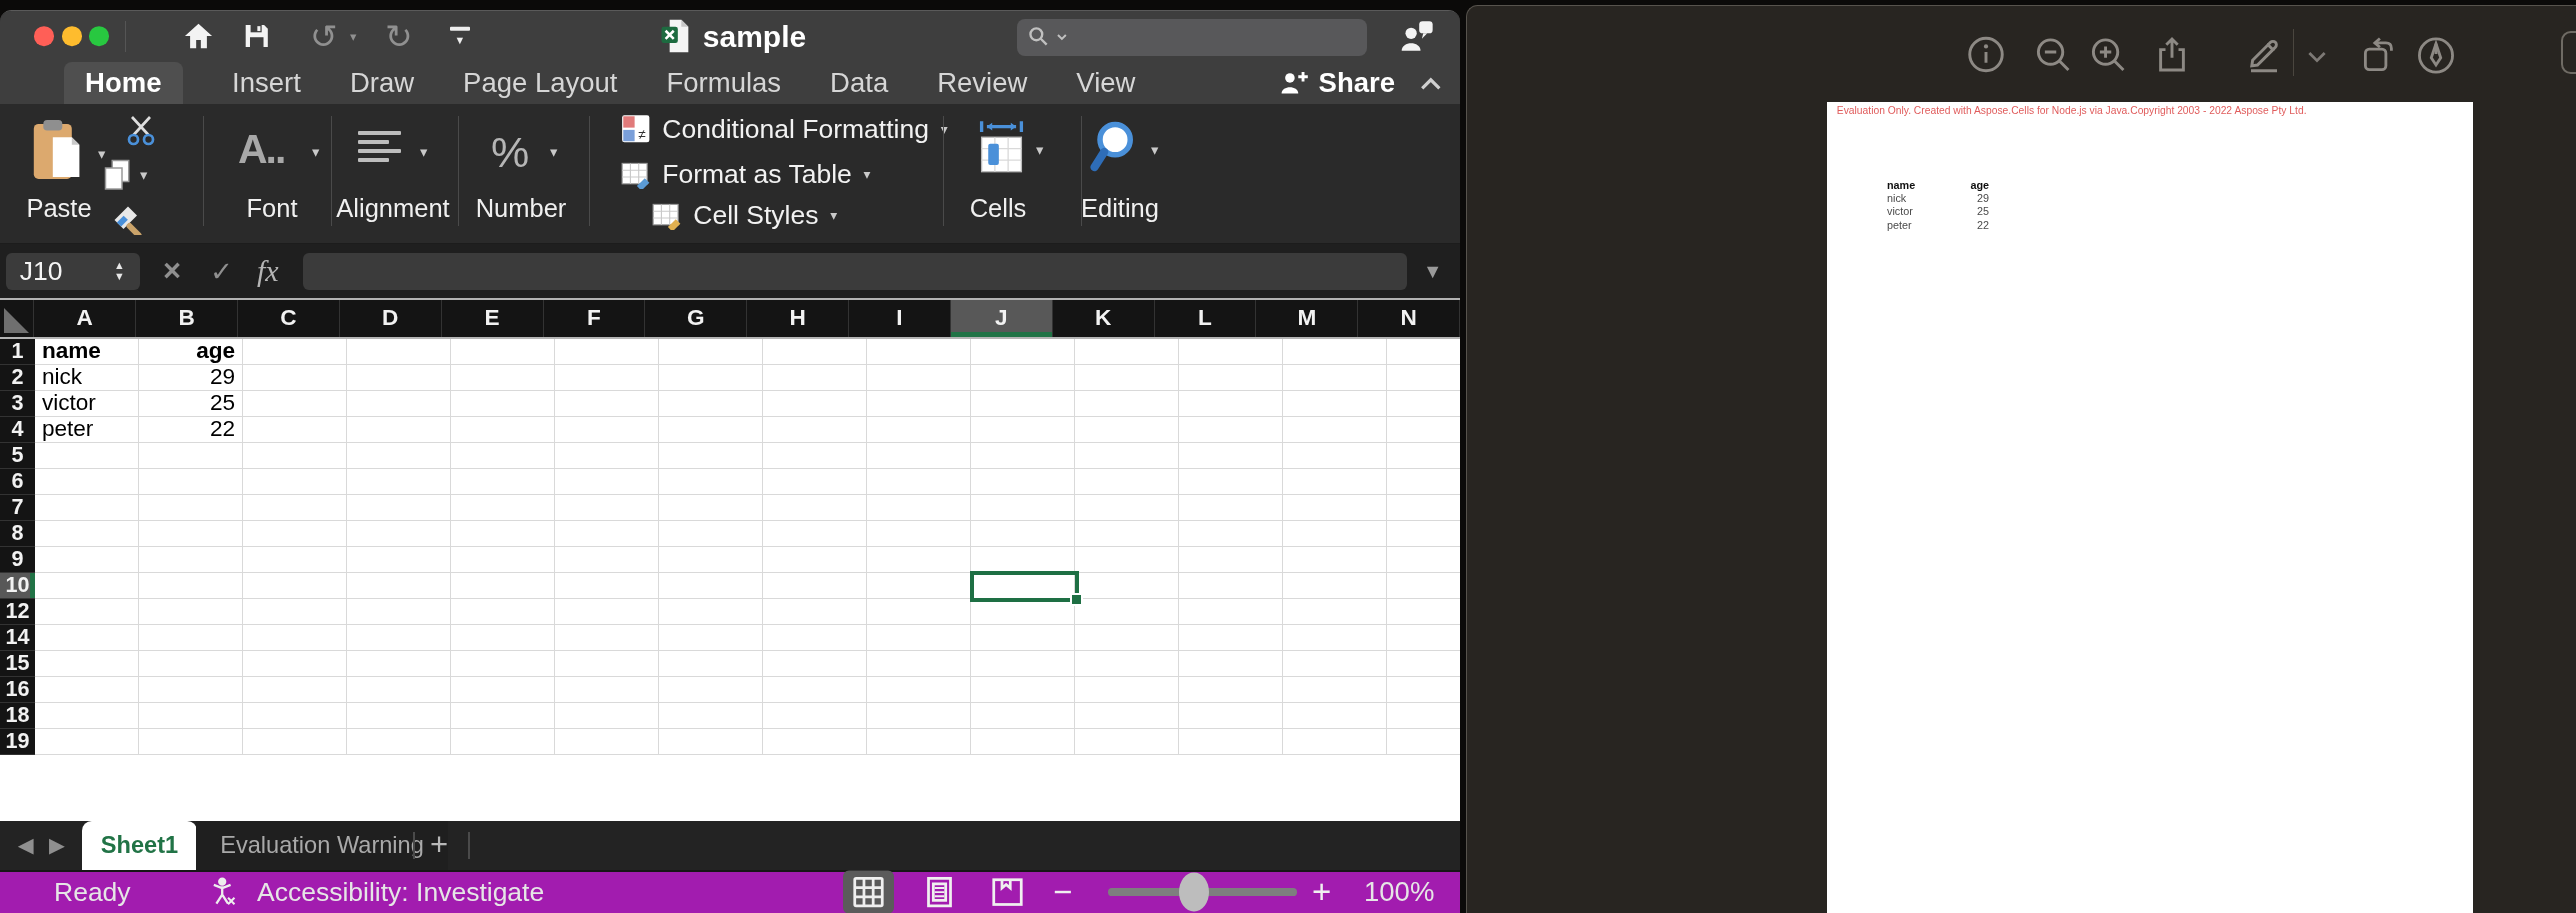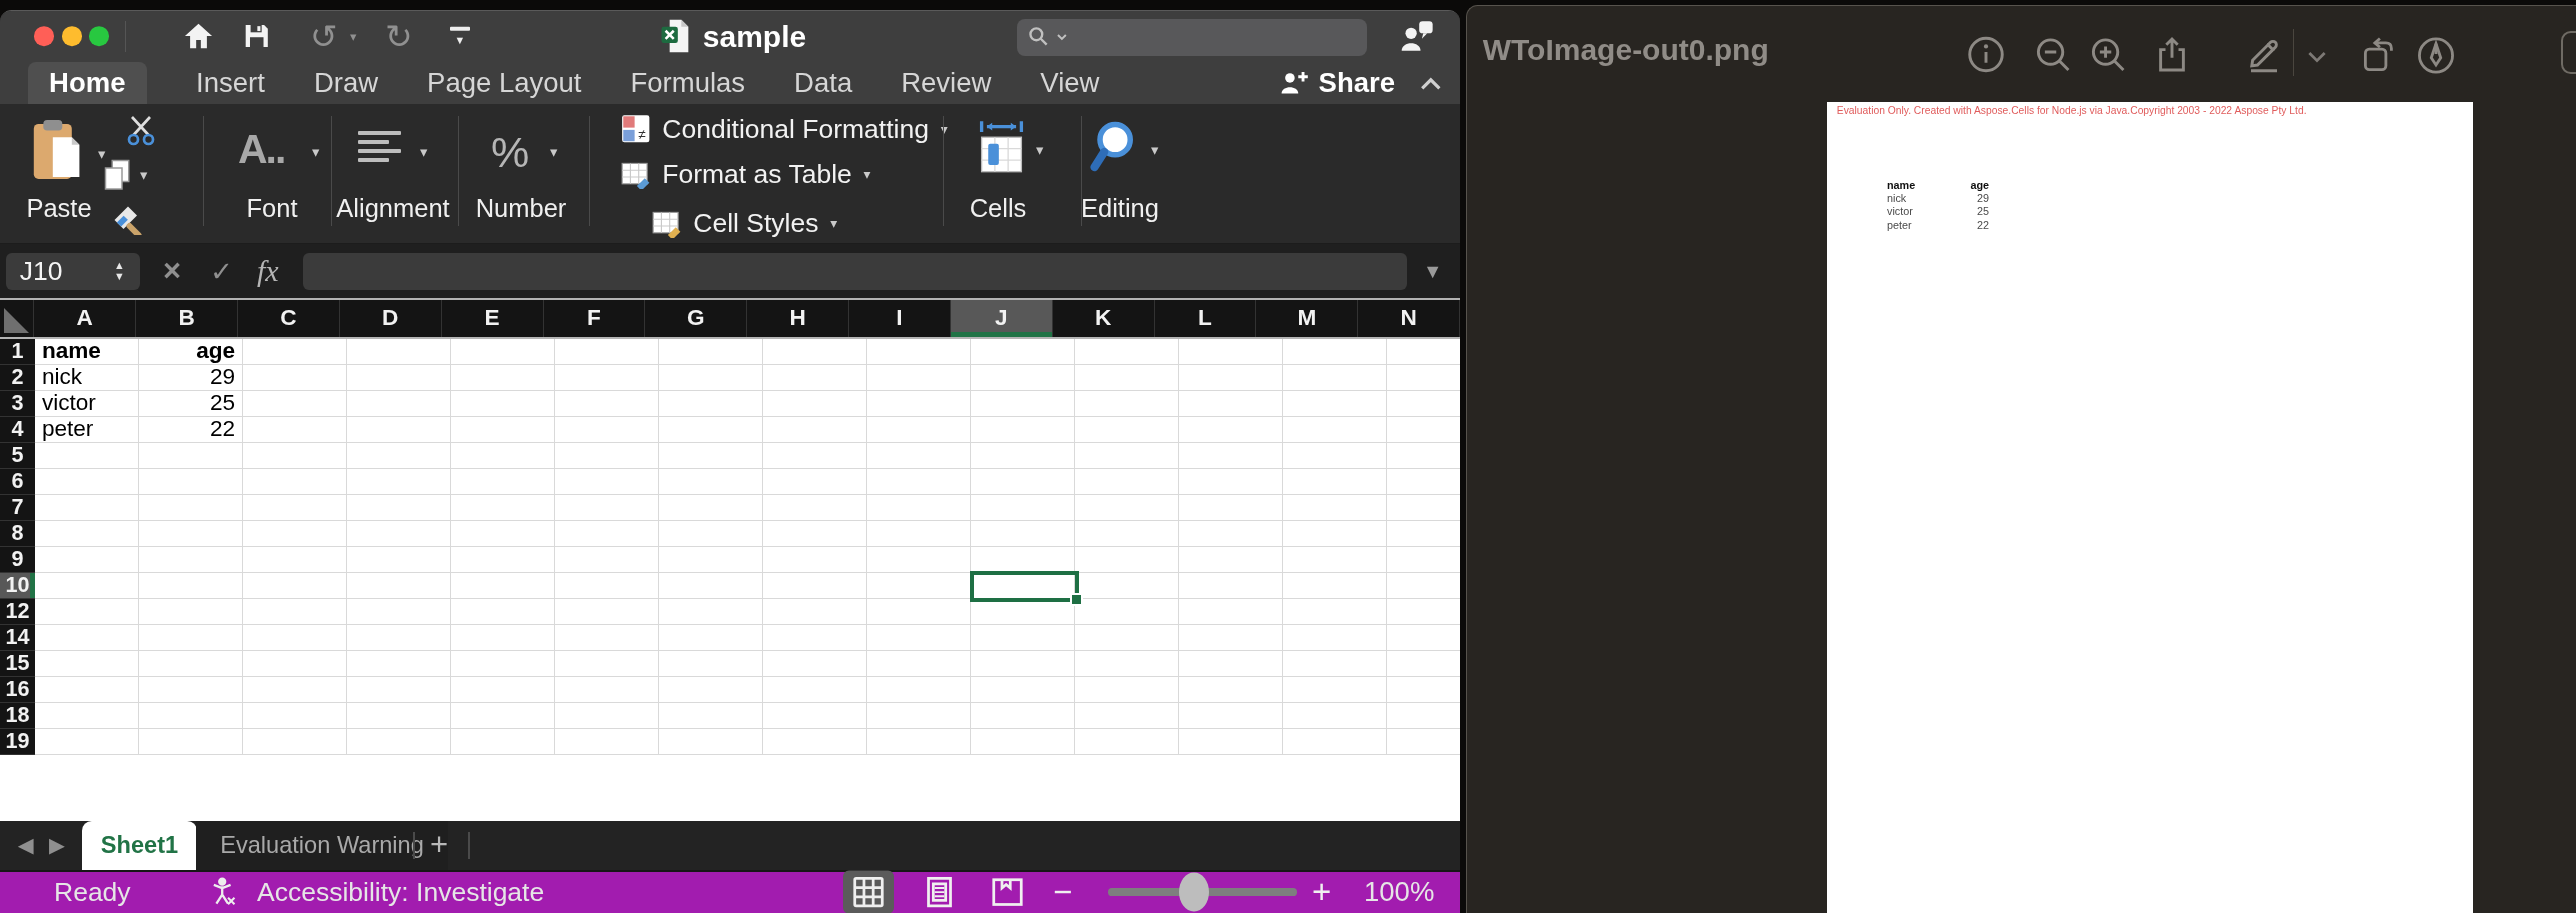--- a/index.html
+++ b/index.html
@@ -189,21 +189,21 @@
       <svg width="35" height="33" viewBox="0 0 26 24">
           <rect x="15" y="1" width="10" height="9" rx="2.5" fill="#f3f3f3"></rect>
           <path d="M18 10 L17 14 L21 10 Z" fill="#f3f3f3"></path>
           <circle cx="9" cy="10" r="4.2" fill="#f3f3f3"></circle>
           <path d="M2 23 C2 15.5 16 15.5 16 23 Z" fill="#f3f3f3"></path>
         </svg>
     </span>
   </div>
 
   <div class="tabsrow">
-    <span id="ribbon-tabs" style="display:flex;align-items:center;height:100%;">
+    <span id="ribbon-tabs" style="display:flex;align-items:center;height:100%;margin-left:36px;">
         <span class="rtab active">Home</span>
         <span class="rtab">Insert</span>
         <span class="rtab">Draw</span>
         <span class="rtab">Page Layout</span>
         <span class="rtab">Formulas</span>
         <span class="rtab">Data</span>
         <span class="rtab">Review</span>
         <span class="rtab">View</span>
       </span>
     <span class="share-grp">
@@ -290,21 +290,21 @@
     </span>
     <span class="stylesrow" style="left:621px; top:55px;">
       <svg width="29.5" height="29.5" viewBox="0 0 26 26">
           <rect x="1" y="3" width="22" height="18" fill="#fff" stroke="#9a9a9a"></rect>
           <path d="M1 9 H23 M1 15 H23 M8.3 3 V21 M15.6 3 V21" stroke="#c9c9c9"></path>
           <path d="M14 23 L21 16 L25 20 L18 27 Z" fill="#5b9bd5"></path>
         </svg>
       <span>Format as Table</span>
       <span class="caret">▾</span>
     </span>
-    <span class="stylesrow" style="left:621px; top:104px;padding-left:31px;">
+    <span class="stylesrow" style="left:621px; top:96px;padding-left:31px;">
       <svg width="29.5" height="29.5" viewBox="0 0 26 26">
           <rect x="1" y="3" width="22" height="18" fill="#fff" stroke="#9a9a9a"></rect>
           <path d="M1 9 H23 M1 15 H23 M8.3 3 V21 M15.6 3 V21" stroke="#c9c9c9"></path>
           <path d="M14 23 L21 16 L25 20 L18 27 Z" fill="#e0b050"></path>
         </svg>
       <span>Cell Styles</span>
       <span class="caret">▾</span>
     </span>
     <span class="rsep" style="left:943px;"></span>
 
@@ -687,21 +687,20 @@
     </span>
     <span class="sb-item pm" style="left:1053px;">−</span>
     <span class="sld-track"></span>
     <span class="sld-thumb"></span>
     <span class="sb-item pm" style="left:1312px;">+</span>
     <span class="sb-item" style="left:1364px; font-size:27.5px;">100%</span>
   </div>
 </div>
 
 <div id="preview-window">
-  <span class="ptitle">WToImage-out0.png</span>
 
   <span class="pic" style="left:519px;">
     <svg width="39" height="39" viewBox="0 0 24 24" fill="none" stroke="#8d8984" stroke-width="1.8">
         <circle cx="12" cy="12" r="10"></circle>
         <path d="M12 10.5 V17"></path>
         <circle cx="12" cy="7" r="1.3" fill="#8d8984" stroke="none"></circle>
       </svg>
   </span>
   <span class="pic" style="left:586px;">
     <svg width="39" height="39" viewBox="0 0 24 24" fill="none" stroke="#8d8984" stroke-width="1.8">

